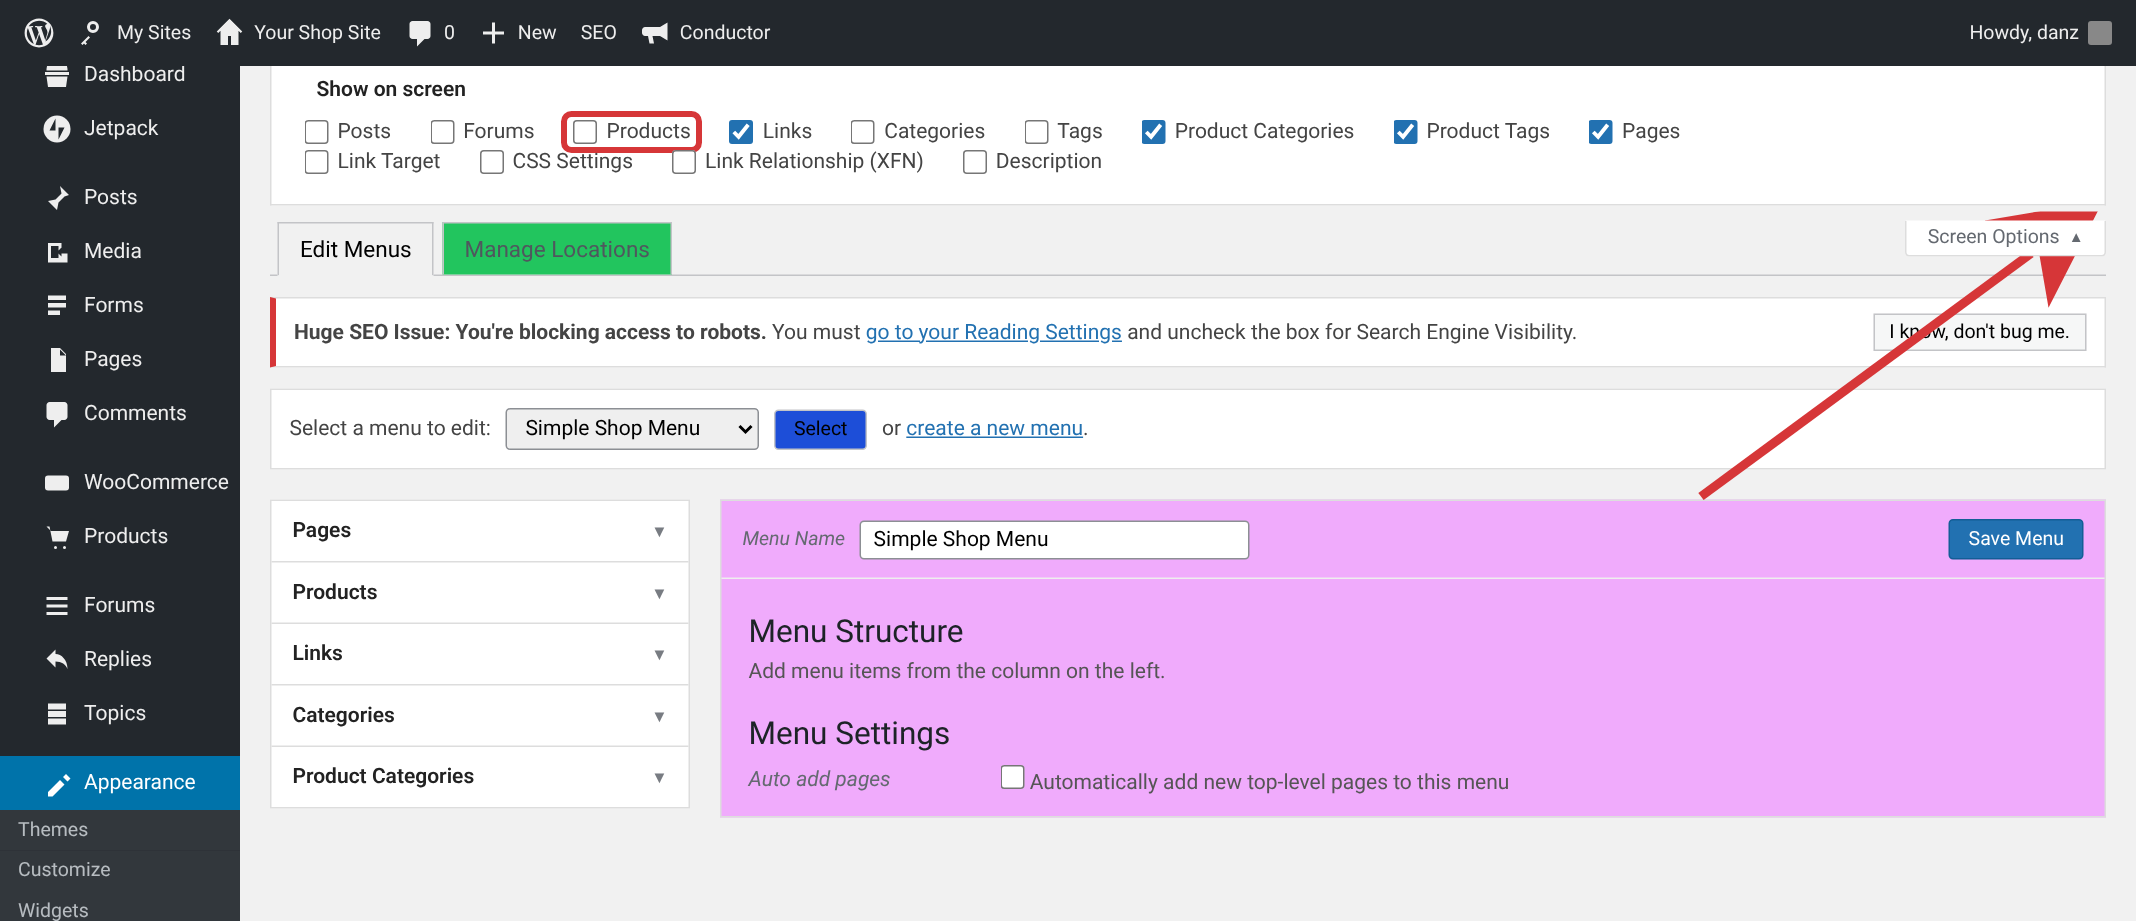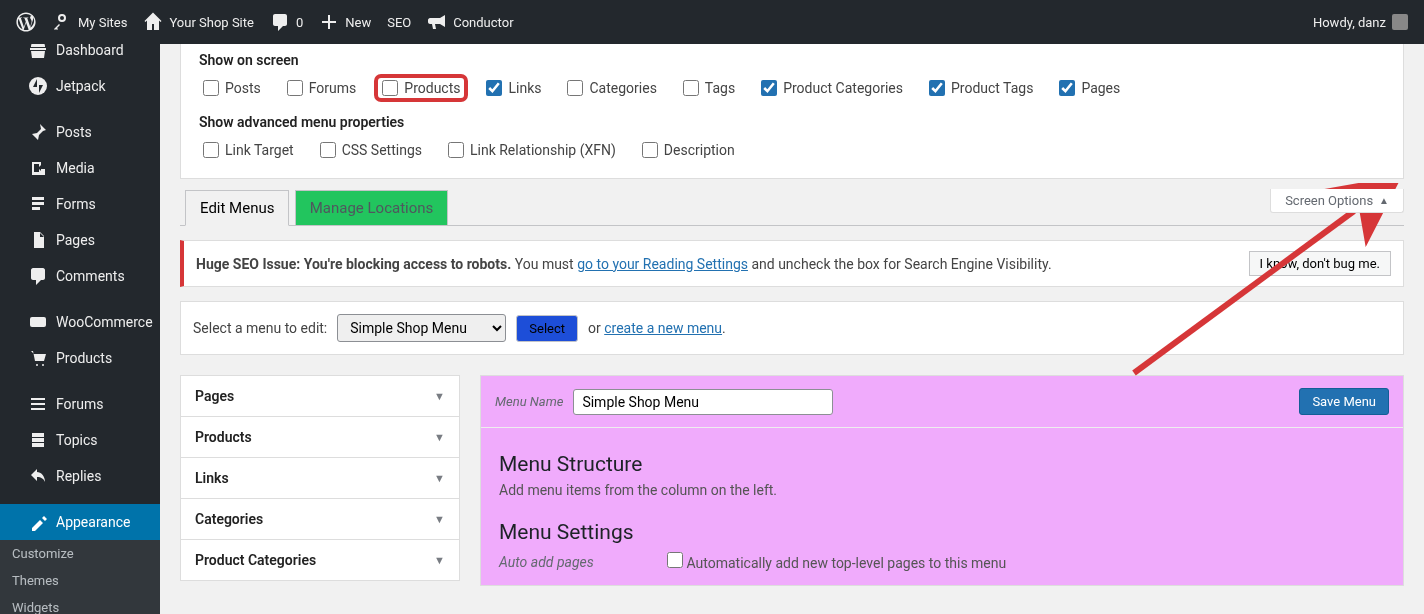--- a/index.html
+++ b/index.html
@@ -9,21 +9,21 @@
 #adminbar .right { margin-left:auto; display:flex; align-items:center; gap:6px; }
 #adminbar .avatar { width:16px; height:16px; background:#888; border-radius:2px; }
 #adminmenu { position:fixed; top:32px; left:0; bottom:0; width:160px; background:#23282d; color:#eee; overflow-y:auto; }
 .menu-item { display:flex; align-items:center; gap:8px; padding:8px 28px; color:#eee; cursor:pointer; font-size:14px; }
 .menu-item.current { background:#0073aa; color:#ffffff; position:relative;text-align:center; }
 .menu-item.current::after { content:''; position:absolute; right:-8px; top:50%; margin-top:-8px; border:8px solid transparent; border-right-color:#f1f1f1; }
 .submenu-item { padding:6px 12px; color:rgba(240,245,250,.7); font-size:13px; cursor:pointer; background:#32373c; }
 .dashicon { width:20px; height:20px; flex-shrink:0; fill:currentColor; display:inline-flex; align-items:center; justify-content:center; }
 #content { margin-left:160px; margin-top:32px; padding:0; }
 .screen-meta { background:#fff; border:1px solid #ddd; border-top:none; margin:0 20px; padding:12px 18px 18px; }
-.screen-meta h5 { font-size:14px; font-weight:600; margin:8px 0 10px; color:#222; }
+.screen-meta h5 { font-size:14px; font-weight:600; margin:8px 12px 10px; color:#222; }
 .meta-row { display:flex; flex-wrap:wrap; gap:4px 18px; align-items:center; }
 .meta-row label { display:flex; align-items:center; gap:6px; font-size:14px; color:#444; cursor:pointer; padding:2px 4px; }
 .meta-row label.hl { outline:4px solid #d63638; outline-offset:0; border-radius:3px; }
 input[type=checkbox] { width:16px; height:16px; accent-color:#2271b1; }
 .screen-options-tab { position:absolute; right:20px; background:#fff; border:1px solid #ddd; border-top:none; border-radius:0 0 3px 3px; padding:4px 14px; font-size:13px; color:#646970; cursor:pointer; display:flex; align-items:center; gap:6px; z-index:5; }
 .wrap { padding:0 20px 20px; position:relative; }
 .nav-tab-wrapper { margin-top:10px; border-bottom:1px solid #c3c4c7; padding-left:5px; }
 .nav-tab { display:inline-block; padding:8px 14px; background:#22c55e; border:1px solid #c3c4c7; border-bottom:none; margin-right:2px; font-size:15px; color:#50575e; cursor:pointer; position:relative; top:1px; }
 .nav-tab.active { background:#f1f1f1; color:#000; border-bottom:1px solid #f1f1f1; }
 .notice { background:#fff; border:1px solid #ddd; border-left:4px solid #d63638; margin:14px 0; padding:10px 12px; display:flex; align-items:center; font-size:14px; }
@@ -195,44 +195,44 @@
       <span class="dashicon">
         <svg viewBox="0 0 20 20">
           <path d="M3 5h14M3 10h14M3 15h14" stroke="currentColor" stroke-width="2"></path>
         </svg>
       </span>
       <span>Forums</span>
     </div>
     <div class="menu-item">
       <span class="dashicon">
         <svg viewBox="0 0 20 20">
+          <path d="M9 3L3 9l6 6v-4c4 0 7 2 8 5 0-6-4-10-8-10z"></path>
+        </svg>
+      </span>
+      <span>Replies</span>
+    </div>
+    <div class="menu-item">
+      <span class="dashicon">
+        <svg viewBox="0 0 20 20">
           <path d="M4 3h12v4H4zm0 5h12v4H4zm0 5h12v4H4z"></path>
         </svg>
       </span>
       <span>Topics</span>
-    </div>
-    <div class="menu-item">
-      <span class="dashicon">
-        <svg viewBox="0 0 20 20">
-          <path d="M9 3L3 9l6 6v-4c4 0 7 2 8 5 0-6-4-10-8-10z"></path>
-        </svg>
-      </span>
-      <span>Replies</span>
     </div>
     <div style="height: 10px;"></div>
     <div class="menu-item current">
       <span class="dashicon">
         <svg viewBox="0 0 20 20">
           <path d="M4 16l8-8 3 3-8 8H4zM14 6l2-2 3 3-2 2z"></path>
         </svg>
       </span>
       <span>Appearance</span>
     </div>
+    <div class="submenu-item">Themes</div>
     <div class="submenu-item">Customize</div>
-    <div class="submenu-item">Themes</div>
     <div class="submenu-item">Widgets</div>
   </div>
 
 <div id="content">
   <div class="screen-meta">
     <h5>Show on screen</h5>
     <div class="meta-row" id="boxes-row">
         <label>
           <input type="checkbox" style=""> 
           <span>Posts</span>
@@ -265,21 +265,20 @@
           <label>
             <input type="checkbox" checked="" style=""> 
             <span>Product Tags</span>
           </label>
         </span>
         <label>
           <input type="checkbox" checked="" style=""> 
           <span>Pages</span>
         </label>
       </div>
-    <h5 style="margin-top:16px">Show advanced menu properties</h5>
     <div class="meta-row" id="adv-row">
         <label>
           <input type="checkbox" style=""> 
           <span>Link Target</span>
         </label>
         <label>
           <input type="checkbox" style=""> 
           <span>CSS Settings</span>
         </label>
         <label>

